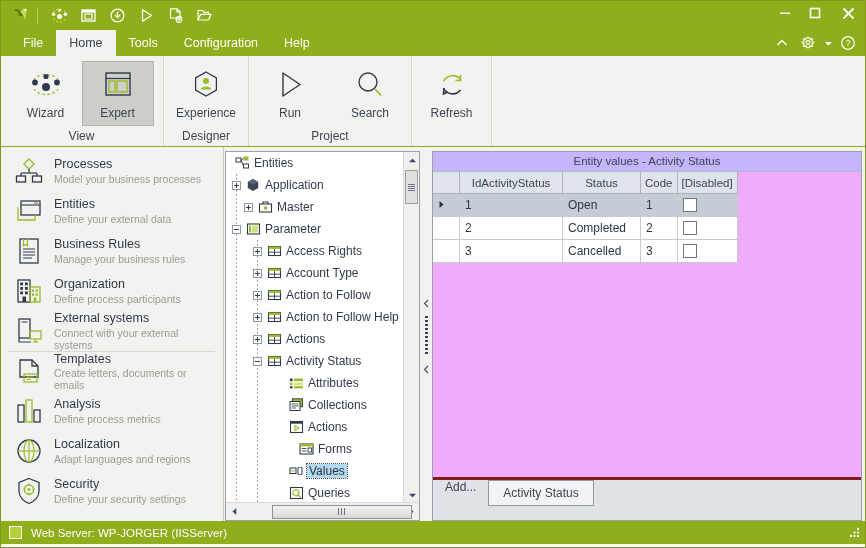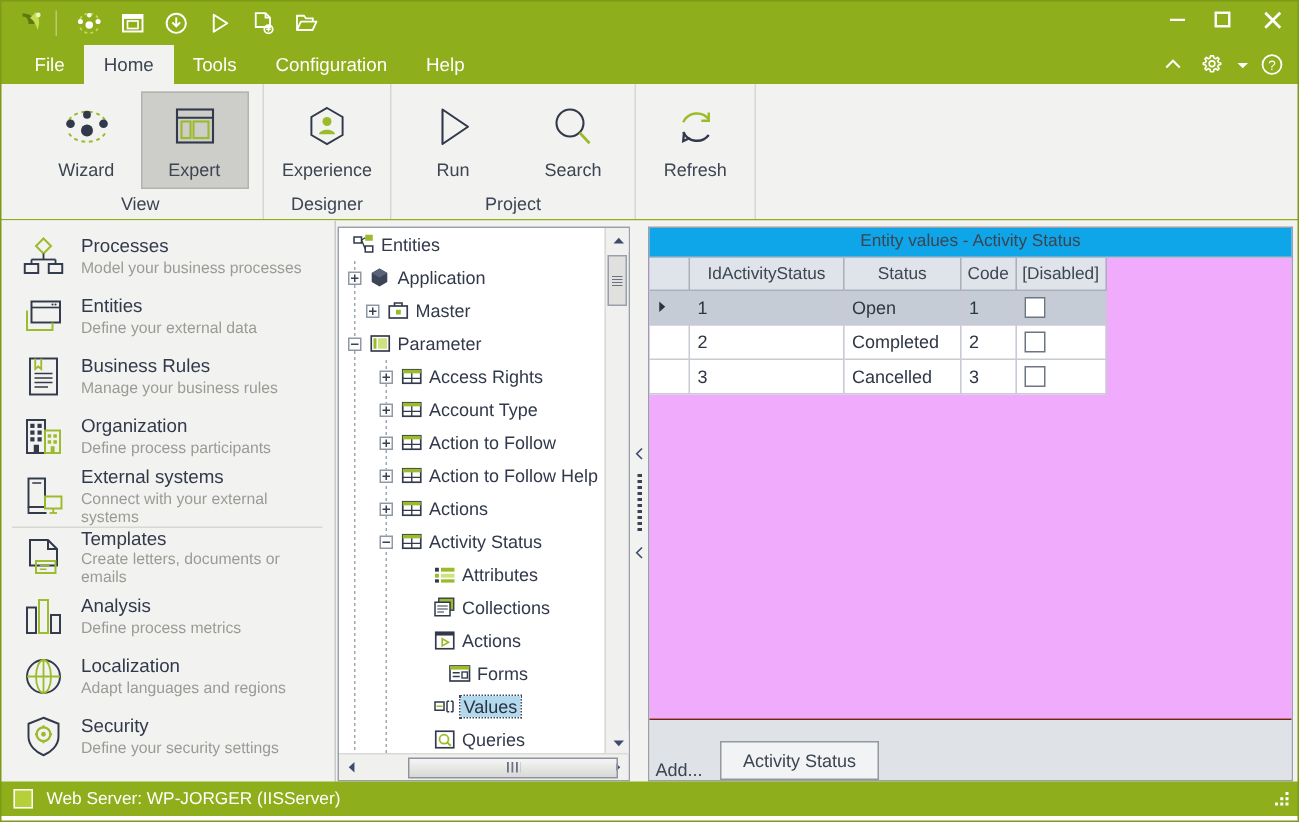--- a/index.html
+++ b/index.html
@@ -79,21 +79,21 @@
 
   
   .ribbon {
     position: absolute; left: 0; top: 56px;
     width: 866px; height: 91px;
     background: #f2f2f0;
     border-bottom: 1px solid #8fae1b;
     box-sizing: border-box;
   }
   .ribbon-groups {
-    position: absolute; left: 12px; top: 0;
+    position: absolute; left: 0; top: 0;
     display: flex; height: 90px;
   }
   .rgroup {
     position: relative;
     height: 90px;
     box-sizing: border-box;
     border-right: 1px solid #d6d6d2;
     display: flex; flex-direction: column;
   }
   .rgroup-items {
@@ -276,21 +276,21 @@
   .rightpanel {
     position: absolute; left: 432px; top: 4px;
     width: 430px; height: 370px;
     background: #eceff3;
     border: 1px solid #9aa0ab;
     box-sizing: border-box;
     display: flex; flex-direction: column;
   }
   .rp-caption {
     height: 19px; line-height: 19px;
-    background: #0ea5e9;
+    background: #c4b5fd;
     border-bottom: 1px solid #b5bcc4;
     text-align: center;
     font-size: 11.5px; color: #3c4551;
   }
   .rp-gridwrap { flex: 1; background: #f0abfc; overflow: hidden; }
   table.grid {
     border-collapse: collapse;
     font-size: 12px; color: #2f3744;
     table-layout: fixed;
   }
@@ -324,23 +324,23 @@
   .cbox {
     display: inline-block;
     width: 12px; height: 12px;
     border: 1px solid #6d7582;
     background: #ffffff;
     vertical-align: middle;
   }
   .rp-footer {
     height: 40px;
     background: #dfe3e8;
-    border-top: 1px solid #7f1d1d;
-    display: flex; align-items: flex-end;
-    padding-left: 4px;
+    border-top: 3px solid #7f1d1d;
+    display: flex; align-items: flex-start;
+    padding-left: 12px;
     gap: 12px;
   }
   .addlbl { font-size: 12px; color: #3c4551; }
   .addbtn {
     height: 24px; padding: 0 14px;
     display: flex; align-items: center; justify-content: center;
     background: #f1f3f5;
     border: 1px solid #93999f;
     font-size: 12px; color: #3c4551;
   }

